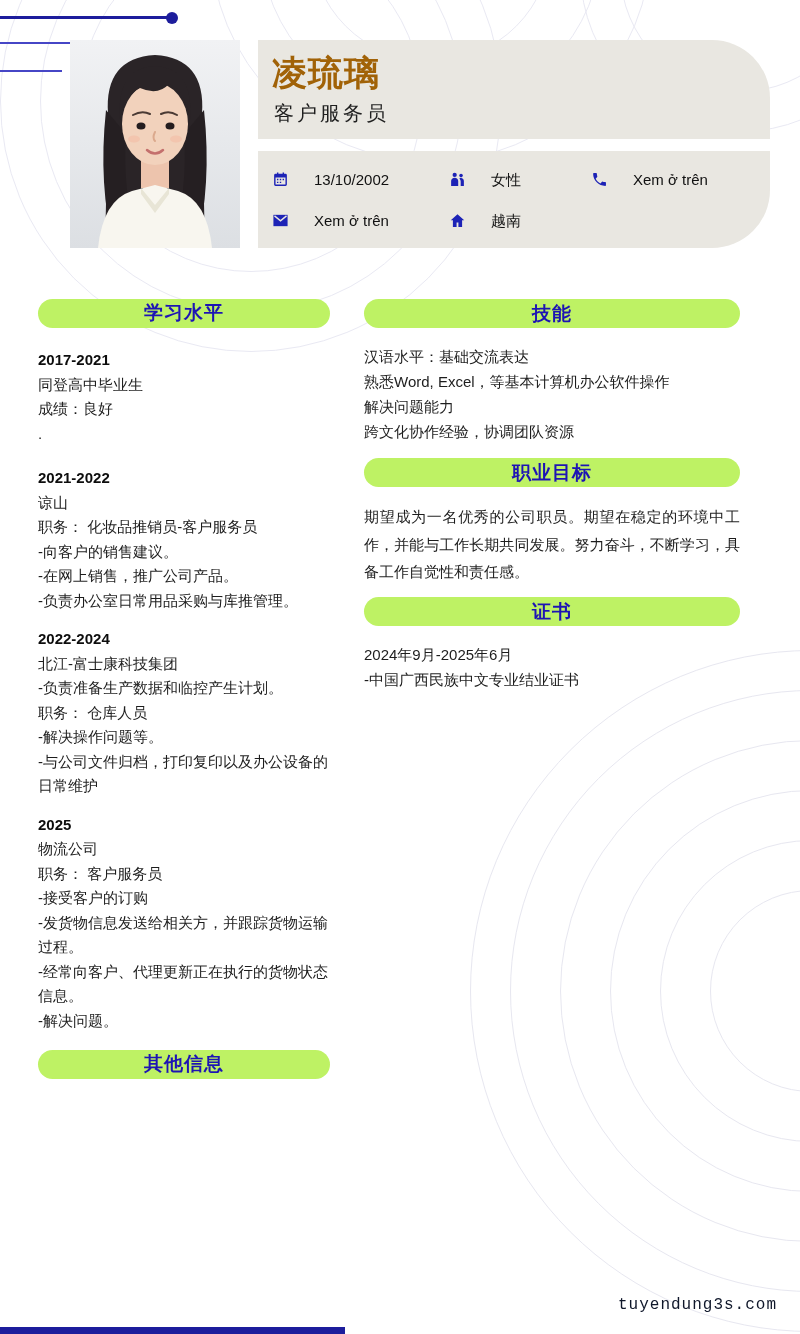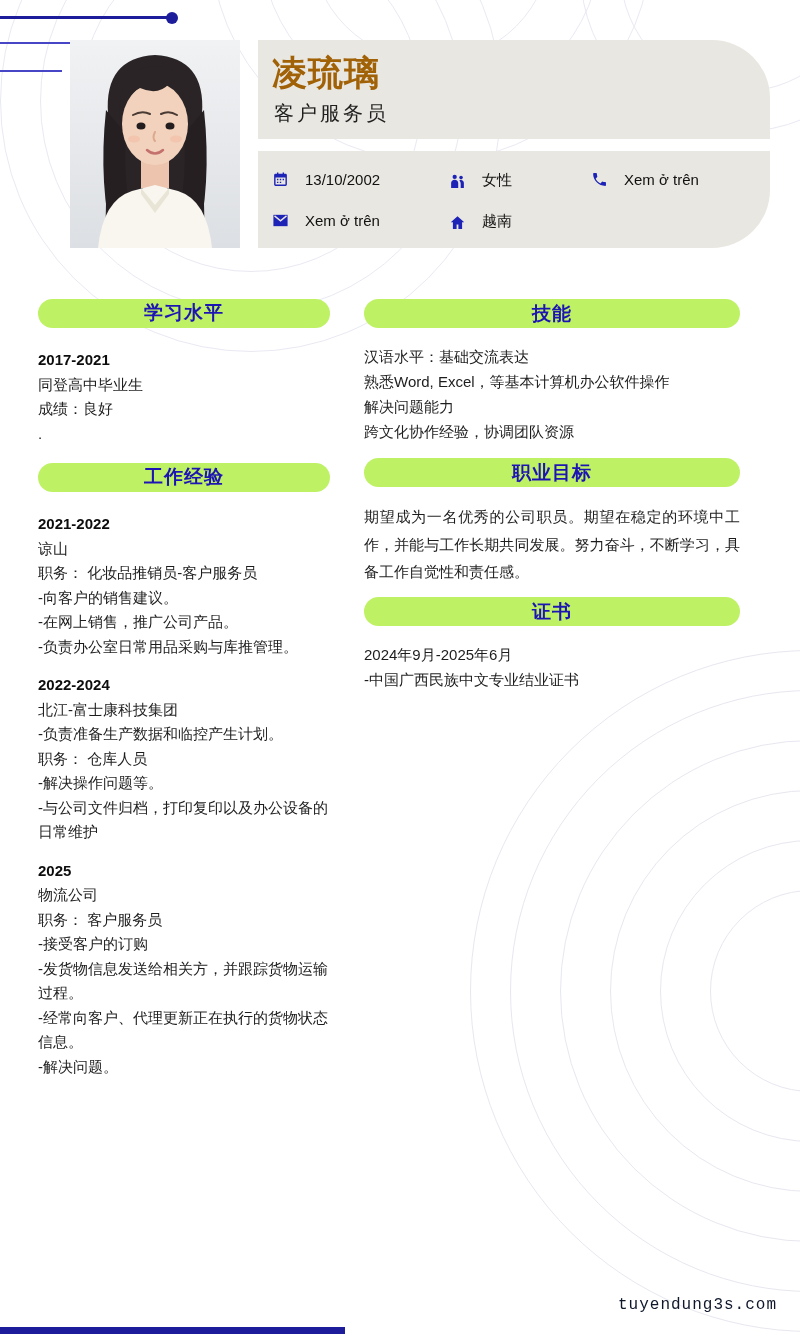--- a/index.html
+++ b/index.html
@@ -19,21 +19,21 @@
   .ddot{position:absolute;border-radius:50%;background:#1d1d9c;}
   .ddot1{left:166px;top:12px;width:12px;height:12px;}
   .ddot2{left:86px;top:40px;width:7px;height:7px;background:#3d3dc0;}
   
   .photo{position:absolute;left:70px;top:40px;width:170px;height:208px;overflow:hidden;}
   
   .hdr-top{position:absolute;left:258px;top:40px;width:512px;height:99px;background:#e9e7e1;border-radius:0 58px 0 0;}
   .hdr-name{position:absolute;left:14px;top:10px;font-size:35px;font-weight:700;color:#a16207;letter-spacing:1px;}
   .hdr-title{position:absolute;left:16px;top:60px;font-size:20px;color:#1f1f1f;letter-spacing:3px;}
   .hdr-bot{position:absolute;left:258px;top:151px;width:512px;height:97px;background:#e9e7e1;border-radius:0 0 58px 0;}
-  .ccell{position:absolute;display:flex;align-items:flex-end;gap:16px;font-size:15px;color:#111;}
+  .ccell{position:absolute;display:flex;align-items:flex-start;gap:25px;font-size:15px;color:#111;}
   .ccell svg{width:17px;height:17px;flex:none;}
   .ic{fill:#1d23b6;}
   .p1{left:14px;top:20px;} .p2{left:191px;top:20px;} .p3{left:333px;top:20px;}
   .p4{left:14px;top:61px;} .p5{left:191px;top:61px;}
   
   .col{position:absolute;top:299px;font-size:15px;line-height:24.5px;}
   .col-left{left:38px;width:292px;}
   .col-right{left:364px;width:376px;line-height:25px;}
   .pill{height:29px;background:#bef264;border-radius:15px;display:flex;align-items:center;justify-content:center;
         font-size:19px;font-weight:700;color:#1d14b4;letter-spacing:1px;}
@@ -149,21 +149,20 @@
 
 <div class="col col-left">
   <div class="pill">学习水平</div>
   <div class="sec-body">
     <div class="period">2017-2021</div>
     <div>同登高中毕业生</div>
     <div>成绩：良好</div>
     <div>.</div>
   </div>
 
-  <div class="pill mt">工作经验</div>
   <div class="sec-body">
     <div class="job">
       <div class="period">2021-2022</div>
       <div>谅山</div>
       <div>职务： 化妆品推销员-客户服务员</div>
       <div>-向客户的销售建议。</div>
       <div>-在网上销售，推广公司产品。</div>
       <div>-负责办公室日常用品采购与库推管理。</div>
     </div>
     <div class="job">
@@ -178,20 +177,21 @@
       <div class="period">2025</div>
       <div>物流公司</div>
       <div>职务： 客户服务员</div>
       <div>-接受客户的订购</div>
       <div>-发货物信息发送给相关方，并跟踪货物运输过程。</div>
       <div>-经常向客户、代理更新正在执行的货物状态信息。</div>
       <div>-解决问题。</div>
     </div>
   </div>
 
+  <div class="pill mt">其他信息</div>
 </div>
 
 <div class="col col-right">
   <div class="pill">技能</div>
   <div class="sec-body">
     <div>汉语水平：基础交流表达</div>
     <div>熟悉Word, Excel，等基本计算机办公软件操作</div>
     <div>解决问题能力</div>
     <div>跨文化协作经验，协调团队资源</div>
   </div>

